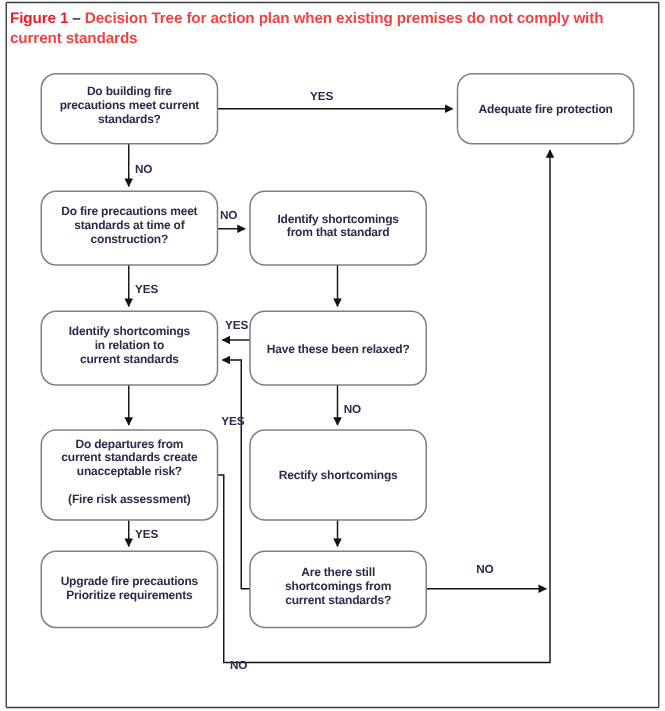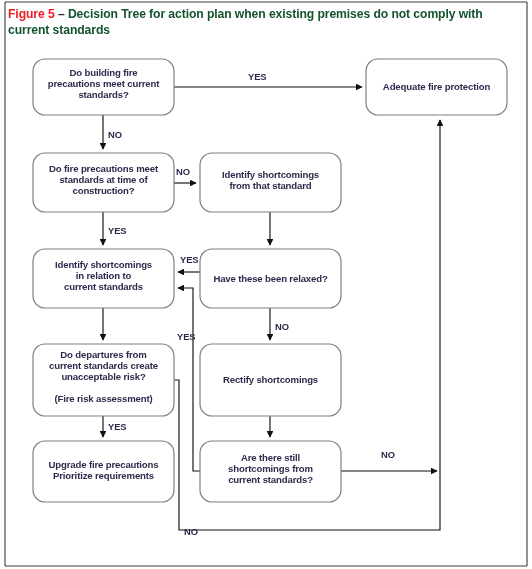--- a/index.html
+++ b/index.html
@@ -29,21 +29,21 @@
   }
   .caption .fig-label {
     color: #ee1c25;
     font-weight: bold;
   }
   .caption .fig-dash {
     color: #2b2b33;
     font-weight: bold;
   }
   .caption .fig-text {
-    color: #14532d;
+    color: #ef4444;
     font-weight: bold;
   }
   svg.diagram {
     position: absolute;
     left: 0;
     top: 0;
     width: 532px;
     height: 569px;
   }
   .node-box {
@@ -76,21 +76,21 @@
     stroke-width: 1.1;
     fill: none;
   }
 </style>
 </head>
 <body>
 
 <div id="figure-root">
 
   <div class="caption">
-    <span class="fig-label">Figure 5</span><span class="fig-dash"> – </span><span class="fig-text">Decision Tree for action plan when existing premises do not comply with current standards</span>
+    <span class="fig-label">Figure 1</span><span class="fig-dash"> – </span><span class="fig-text">Decision Tree for action plan when existing premises do not comply with current standards</span>
   </div>
 
   <svg class="diagram" viewBox="0 0 532 569">
     <defs>
       <marker id="arrow" viewBox="0 0 10 10" refX="9" refY="5" markerWidth="6" markerHeight="6" orient="auto-start-reverse">
         <path d="M 0 0 L 10 5 L 0 10 z" fill="#111111"></path>
       </marker>
     </defs>
 
     <line class="frame-line" x1="5" y1="2" x2="527" y2="2"></line>

